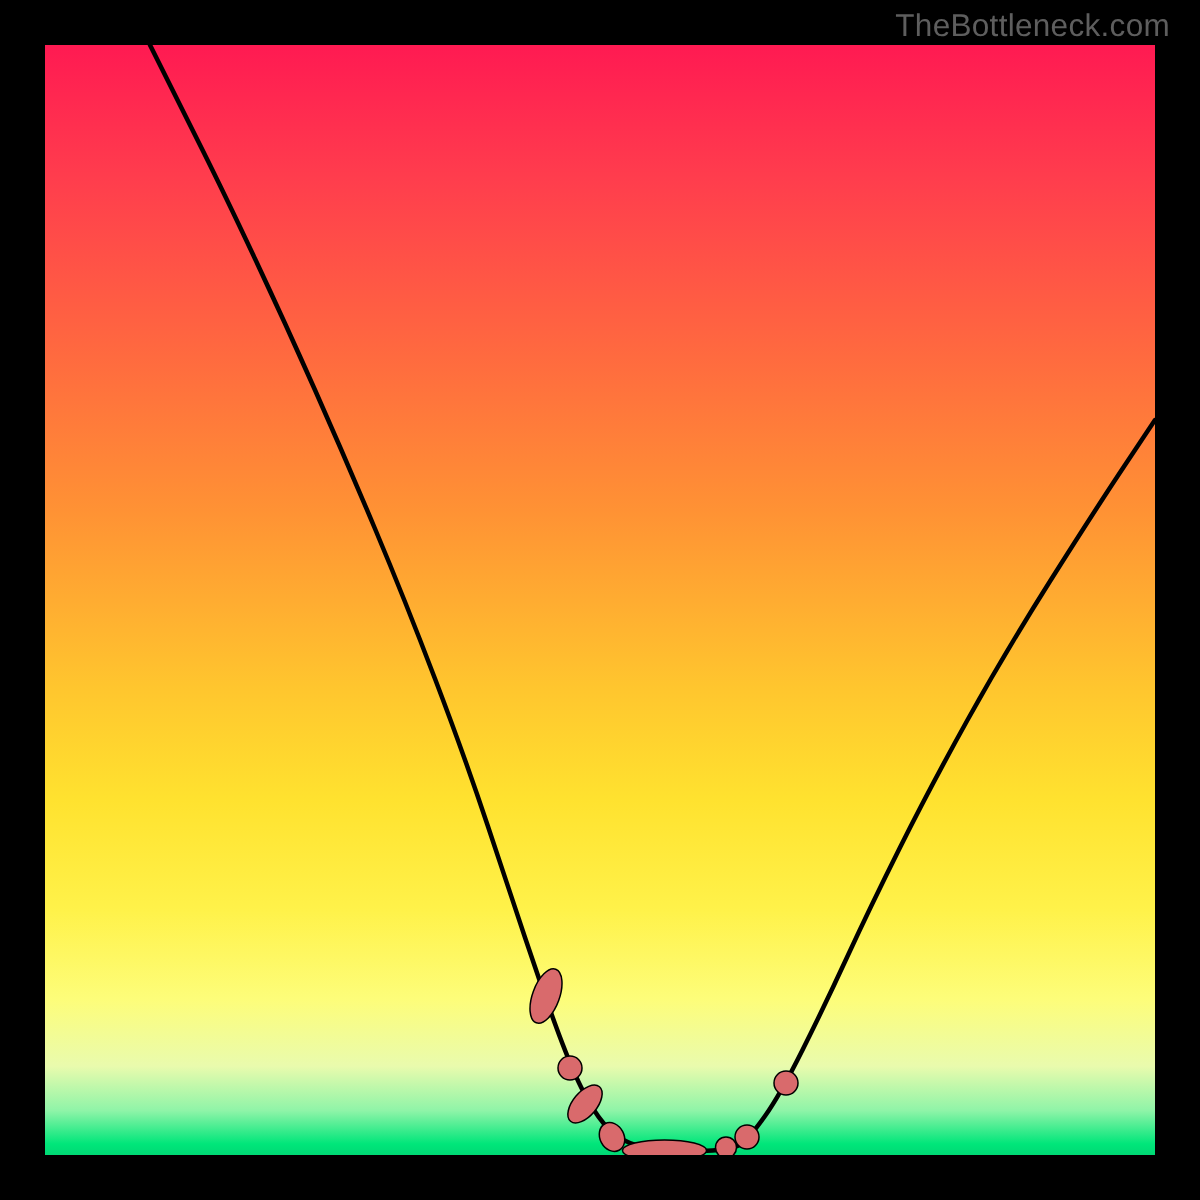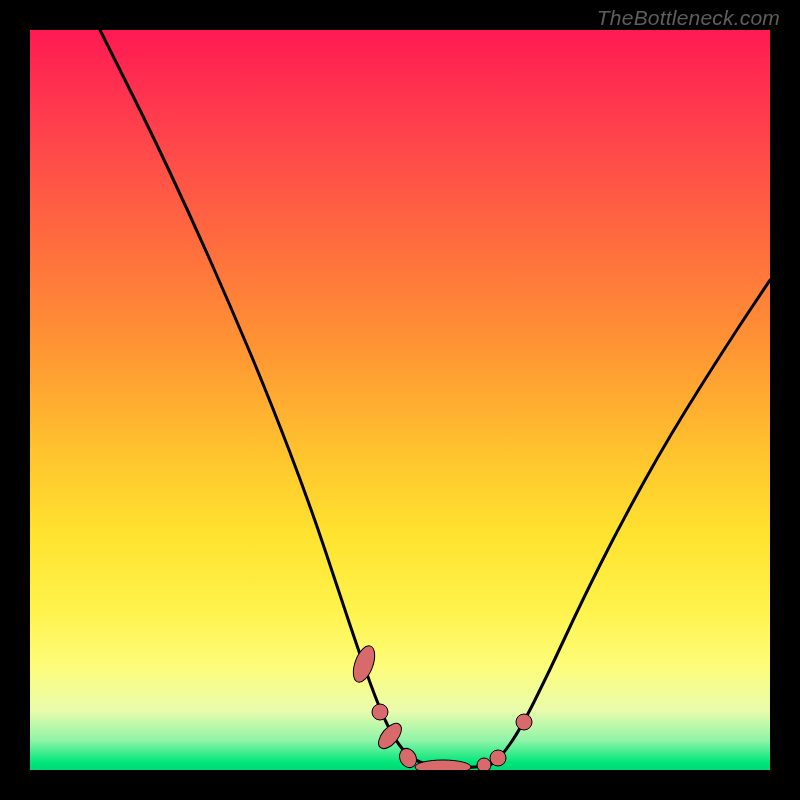--- a/index.html
+++ b/index.html
@@ -9,21 +9,20 @@
     height: 800px;
     background: #000;
     overflow: hidden;
     font-family: Arial, Helvetica, sans-serif;
   }
   .frame {
     position: relative;
     width: 800px;
     height: 712px;
     background: #000;
-    font-style: italic;
   }
   .plot-area {
     position: absolute;
     left: 30px;
     top: 30px;
     width: 740px;
     height: 740px;
     background: linear-gradient(
       to bottom,
       #ff1a52 0%,

